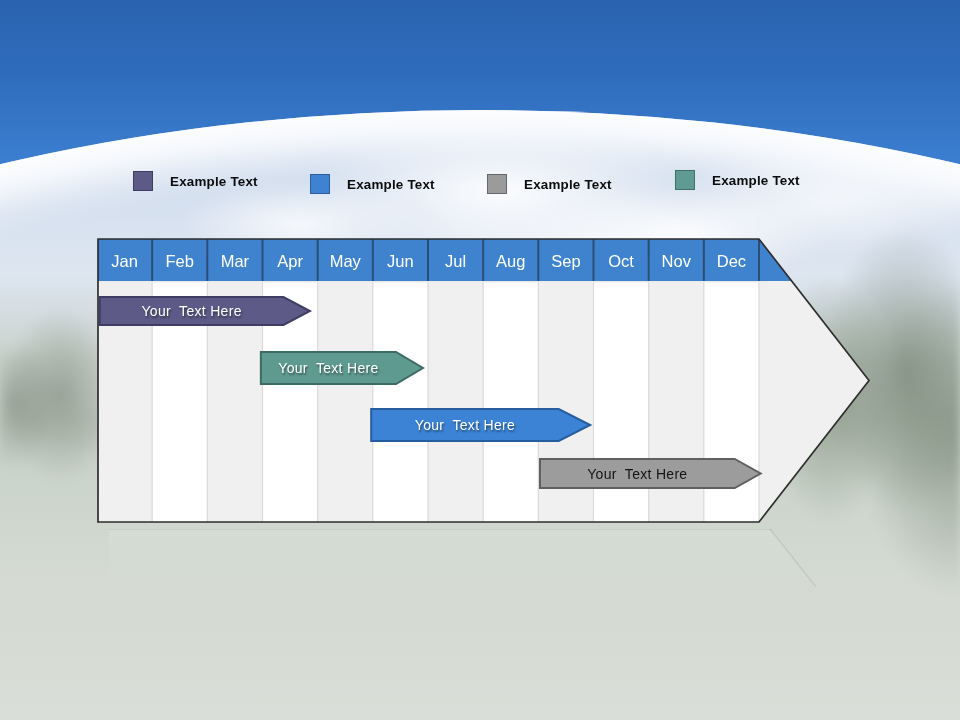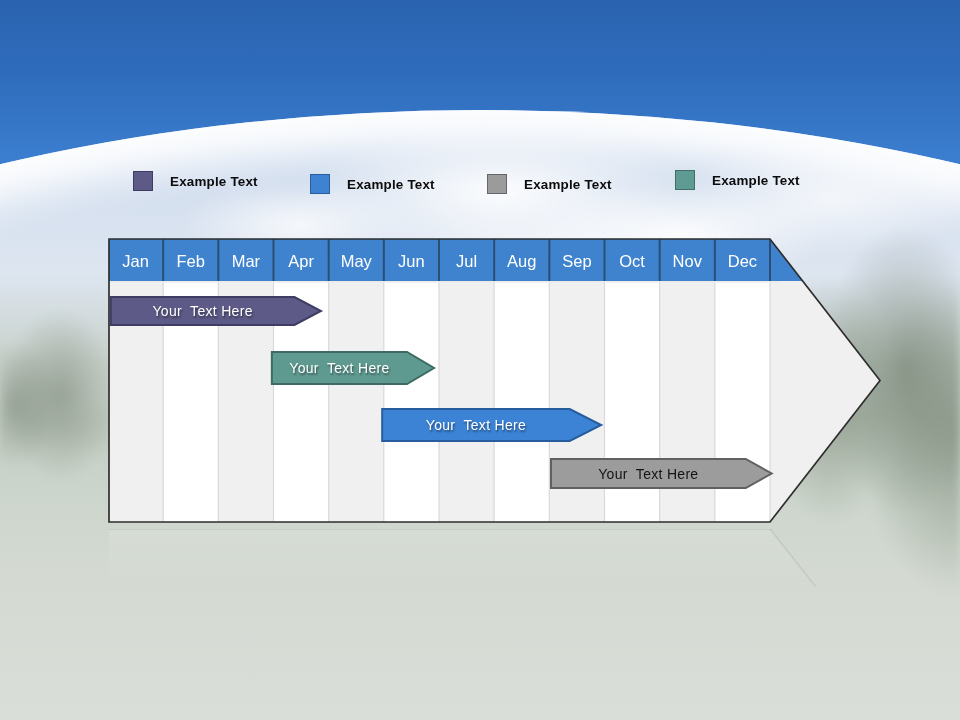--- a/index.html
+++ b/index.html
@@ -56,21 +56,21 @@
   
   .title{position:absolute;left:66px;top:58px;color:#ffffff;font-size:31px;line-height:1.2;}
   .title .bold{font-weight:bold;}
   .title .rest{font-weight:normal;white-space:pre;}
   
   .legend{position:absolute;inset:0;pointer-events:none;}
   .legend-item{position:absolute;display:flex;align-items:center;gap:17px;pointer-events:auto;padding-left:25px;}
   .swatch{width:20px;height:20px;border:1.5px solid #444;box-sizing:border-box;flex:0 0 auto;}
   .legend-label{font-size:13.4px;font-weight:bold;color:#0c0c0c;letter-spacing:.2px;white-space:pre;}
   
-  .chart{position:absolute;left:108px;top:238px;width:782px;height:290px;}
+  .chart{position:absolute;left:97px;top:238px;width:782px;height:290px;}
   .chart svg{position:absolute;left:0;top:0;}
   .month-label{font-size:16.5px;fill:#ffffff;}
   .bar-label{
     position:absolute;transform:translate(-50%,-50%);
     font-size:14px;white-space:pre;letter-spacing:.3px;pointer-events:none;
   }
   .bar-label.lite{text-shadow:1px 2px 2px rgba(0,0,0,.45);}
   
   .reflection{position:absolute;left:108px;top:527px;opacity:.55;pointer-events:none;}
 </style>

